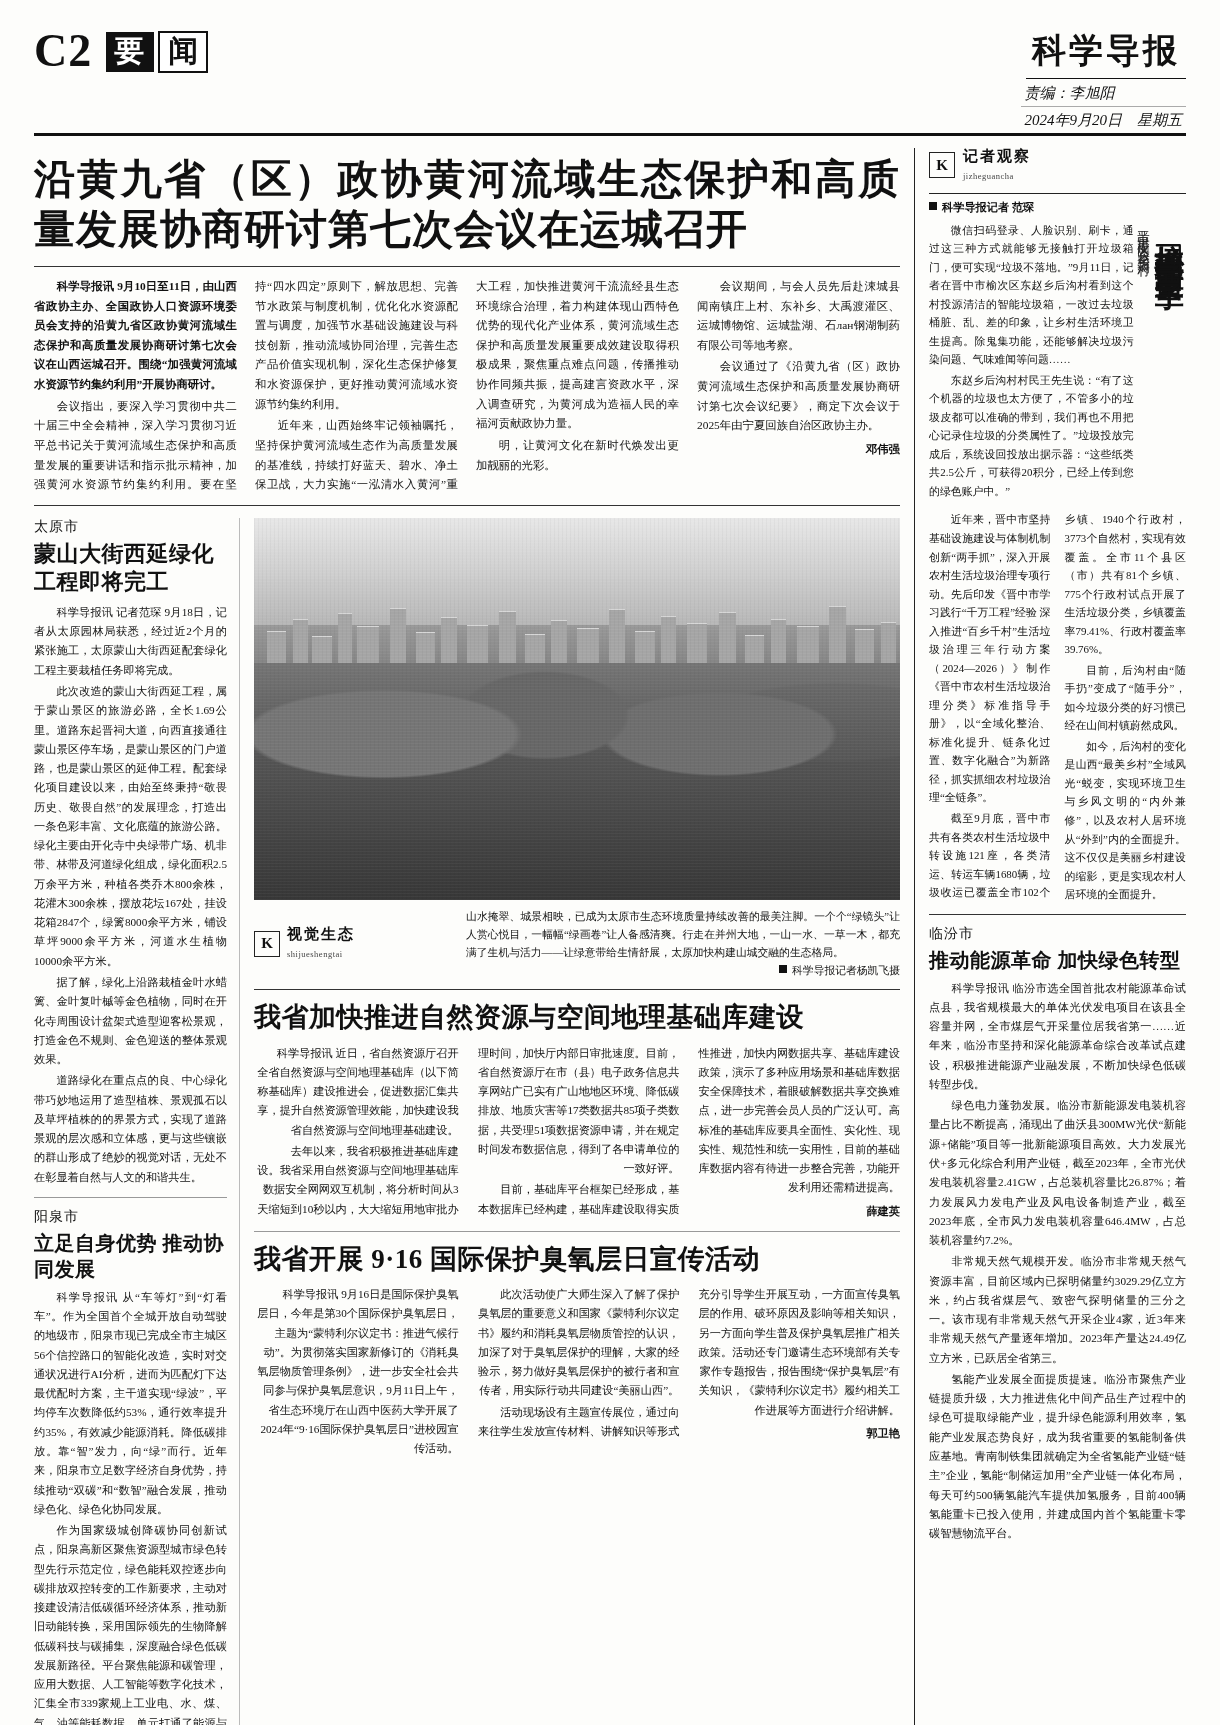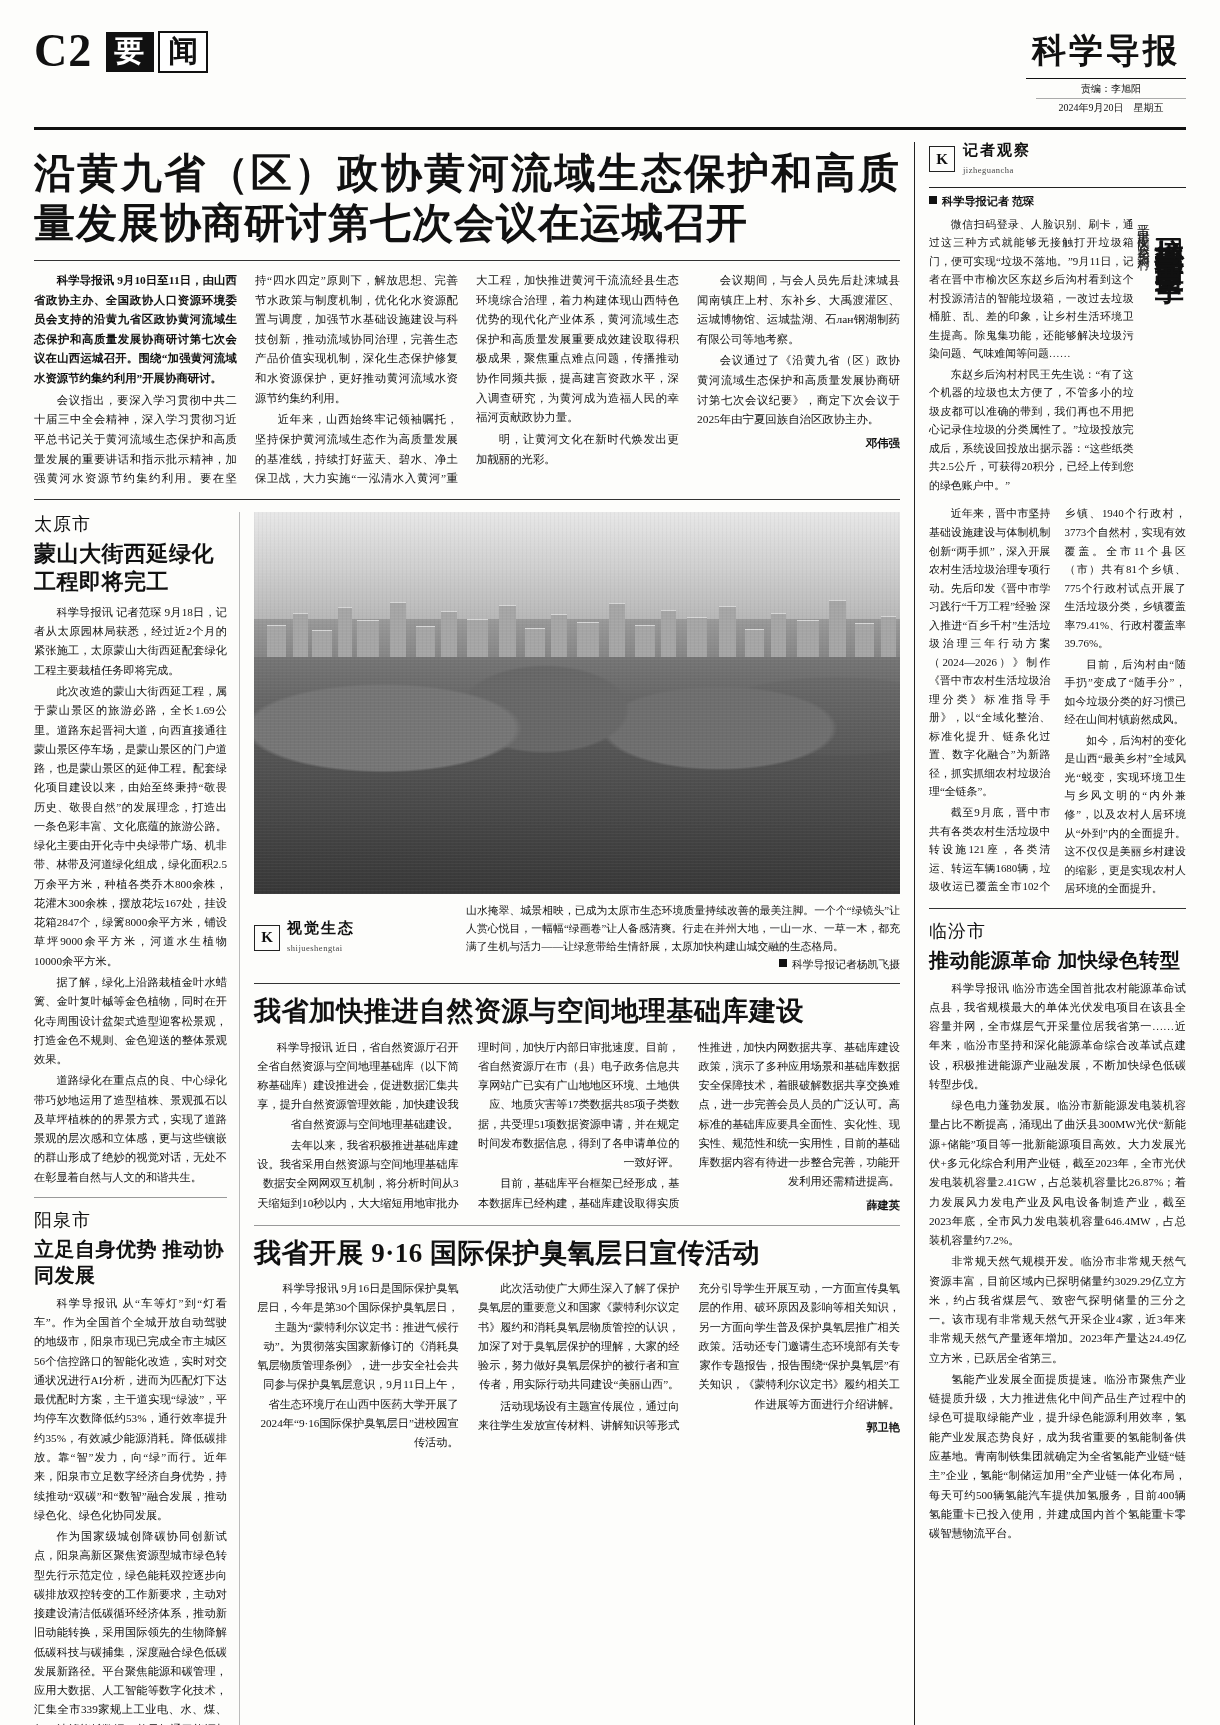--- a/index.html
+++ b/index.html
@@ -18,21 +18,20 @@
     padding: 28px 34px 18px 34px;
     position: relative;
   }
 
   
   .masthead {
     display: flex;
     align-items: flex-start;
     justify-content: space-between;
     border-bottom: 3px solid #111;
-    padding-bottom: 10px;
   }
   .mast-left { display: flex; align-items: center; gap: 14px; }
   .page-num {
     font-size: 46px;
     font-weight: bold;
     letter-spacing: 1px;
     font-family: "Liberation Serif", serif;
     line-height: 1;
     padding-bottom: 2px;
   }
@@ -54,21 +53,21 @@
     line-height: 1;
   }
   .mast-right { text-align: right; display: flex; flex-direction: column; align-items: flex-end; }
   .paper-name {
     font-size: 34px; font-weight: bold; letter-spacing: 3px;
     font-family: "Liberation Serif", serif;
     border-bottom: 1.5px solid #111;
     padding: 0 6px 4px 6px;
     margin-bottom: 1px;
   }
-  .mast-meta { font-size: 10px; line-height: 1.6; text-align: center; }
+  .mast-meta { font-size: 15px; line-height: 1.6; text-align: left; font-style: italic; }
   .mast-meta div { border-bottom: 1px solid #aaa; padding: 1px 4px; min-width: 150px;}
   .mast-meta div:last-child { border-bottom: none; }
 
   
   .body-grid {
     display: flex;
     gap: 0;
     margin-top: 12px;
     height: 1600px;
   }
@@ -98,21 +97,21 @@
   }
   .cols4 p { margin-bottom: 2px; text-indent: 2em; }
   .byline-lead { font-weight: bold; }
   .sig { text-align: right; font-weight: bold; margin-top: 4px; }
 
   
   .mid-region { display: flex; gap: 14px; margin-top: 12px; }
   .mc-left { width: 206px; border-right: 1px solid #bbb; padding-right: 12px; }
   .mc-right { flex: 1; }
 
-  .city-tag { font-size: 18px; margin-bottom: 4px; letter-spacing: 1px; }
+  .city-tag { font-size: 14px; margin-bottom: 4px; letter-spacing: 1px; }
   .sub-head {
     font-size: 22px; font-weight: bold; line-height: 1.3;
     letter-spacing: 0.5px; margin-bottom: 6px;
   }
   .sub-head.sm { font-size: 20px; }
   .artbody {
     font-size: 11.2px; line-height: 1.72; text-align: justify;
     text-justify: inter-ideograph;
   }
   .artbody p { text-indent: 2em; margin-bottom: 2px; }
@@ -310,21 +309,21 @@
               </div>
             </div>
           </div>
 
           <div class="hr-dark"></div>
 
           <div>
             <div class="big-head2">我省加快推进自然资源与空间地理基础库建设</div>
             <div class="cols3">
               <p>科学导报讯 近日，省自然资源厅召开全省自然资源与空间地理基础库（以下简称基础库）建设推进会，促进数据汇集共享，提升自然资源管理效能，加快建设我省自然资源与空间地理基础建设。</p>
-              <p>去年以来，我省积极推进基础库建设。我省采用自然资源与空间地理基础库数据安全网网双互机制，将分析时间从3天缩短到10秒以内，大大缩短用地审批办理时间，加快厅内部日审批速度。目前，省自然资源厅在市（县）电子政务信息共享网站广已实有广山地地区环境、土地供应、地质灾害等17类数据共85项子类数据，共受理51项数据资源申请，并在规定时间发布数据信息，得到了各申请单位的一致好评。</p>
+              <p>去年以来，我省积极推进基础库建设。我省采用自然资源与空间地理基础库数据安全网网双互机制，将分析时间从3天缩短到10秒以内，大大缩短用地审批办理时间，加快厅内部日审批速度。目前，省自然资源厅在市（县）电子政务信息共享网站广已实有广山地地区环境、降低碳排放、地质灾害等17类数据共85项子类数据，共受理51项数据资源申请，并在规定时间发布数据信息，得到了各申请单位的一致好评。</p>
               <p>目前，基础库平台框架已经形成，基本数据库已经构建，基础库建设取得实质性推进，加快内网数据共享、基础库建设政策，演示了多种应用场景和基础库数据安全保障技术，着眼破解数据共享交换难点，进一步完善会员人员的广泛认可。高标准的基础库应要具全面性、实化性、现实性、规范性和统一实用性，目前的基础库数据内容有待进一步整合完善，功能开发利用还需精进提高。</p>
               <p class="sig">薛建英</p>
             </div>
           </div>
 
           <div class="hr-thin"></div>
 
           <div>
             <div class="big-head2">我省开展 9·16 国际保护臭氧层日宣传活动</div>
             <div class="cols3">

